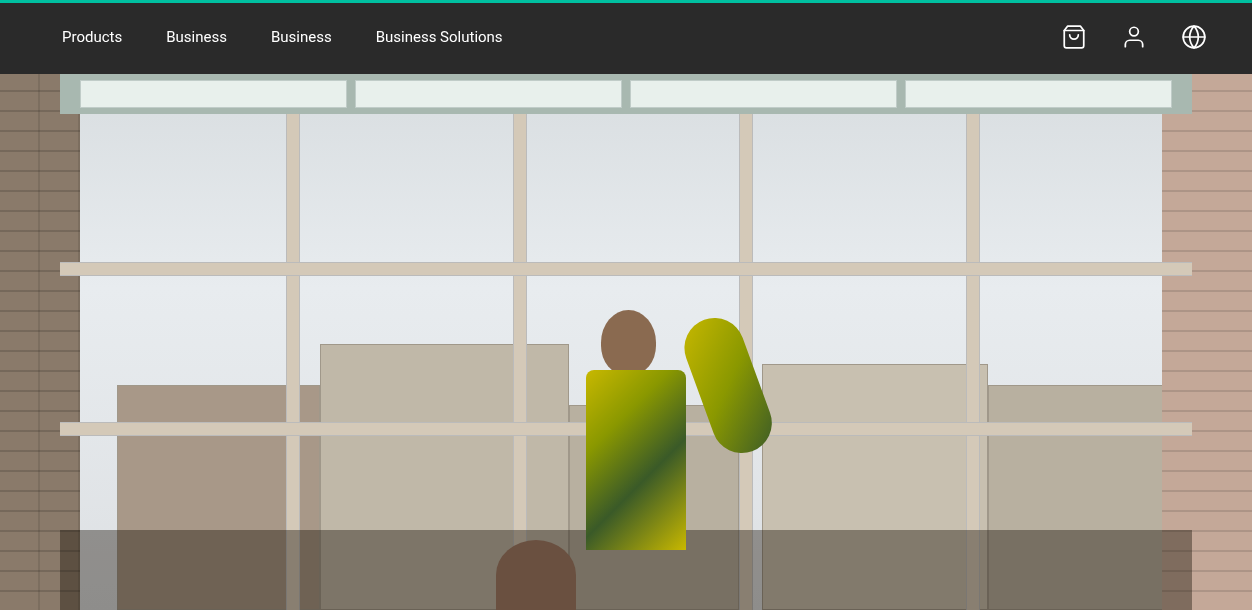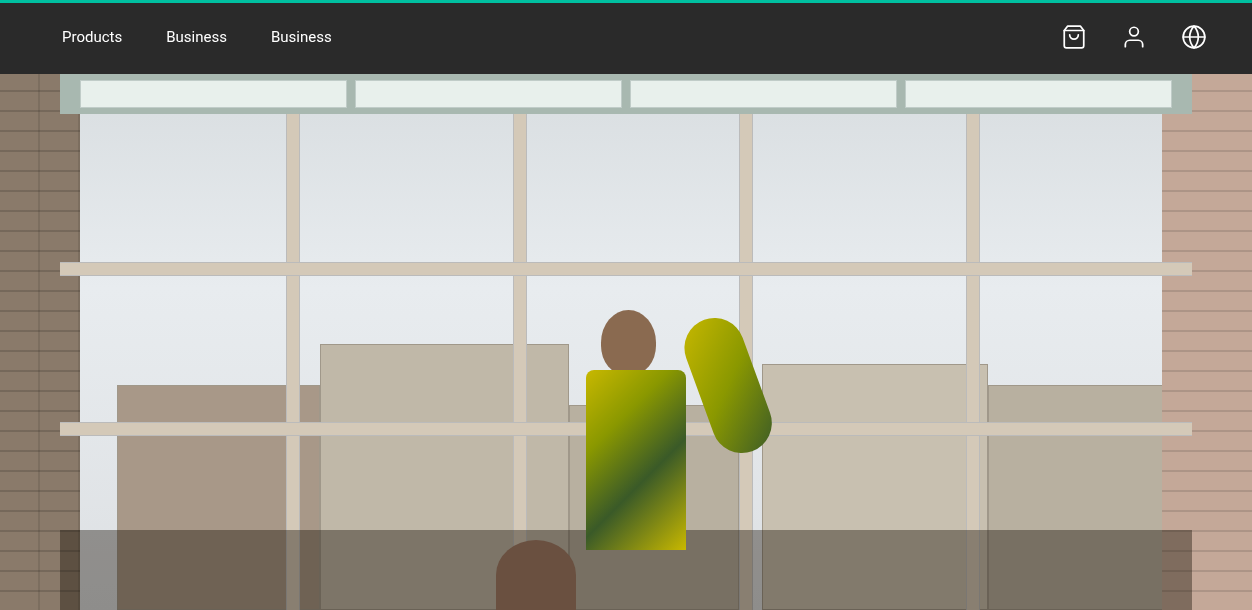--- a/index.html
+++ b/index.html
@@ -367,20 +367,21 @@
     <div class="floor-area"></div>
 
   </div>
 </div>
 
 <nav class="navbar">
   <div class="nav-left">
     <a class="nav-item">Products</a>
     <a class="nav-item">Business</a>
     <a class="nav-item">Business</a>
+    <a class="nav-item">Business Solutions</a>
   </div>
 
   <div class="nav-right">
 
     <div class="nav-icon">
       <svg viewBox="0 0 24 24">
         <path d="M6 2L3 6v14a2 2 0 002 2h14a2 2 0 002-2V6l-3-4z" stroke-linecap="round" stroke-linejoin="round"></path>
         <line x1="3" y1="6" x2="21" y2="6" stroke-linecap="round"></line>
         <path d="M16 10a4 4 0 01-8 0" stroke-linecap="round" stroke-linejoin="round"></path>
       </svg>

